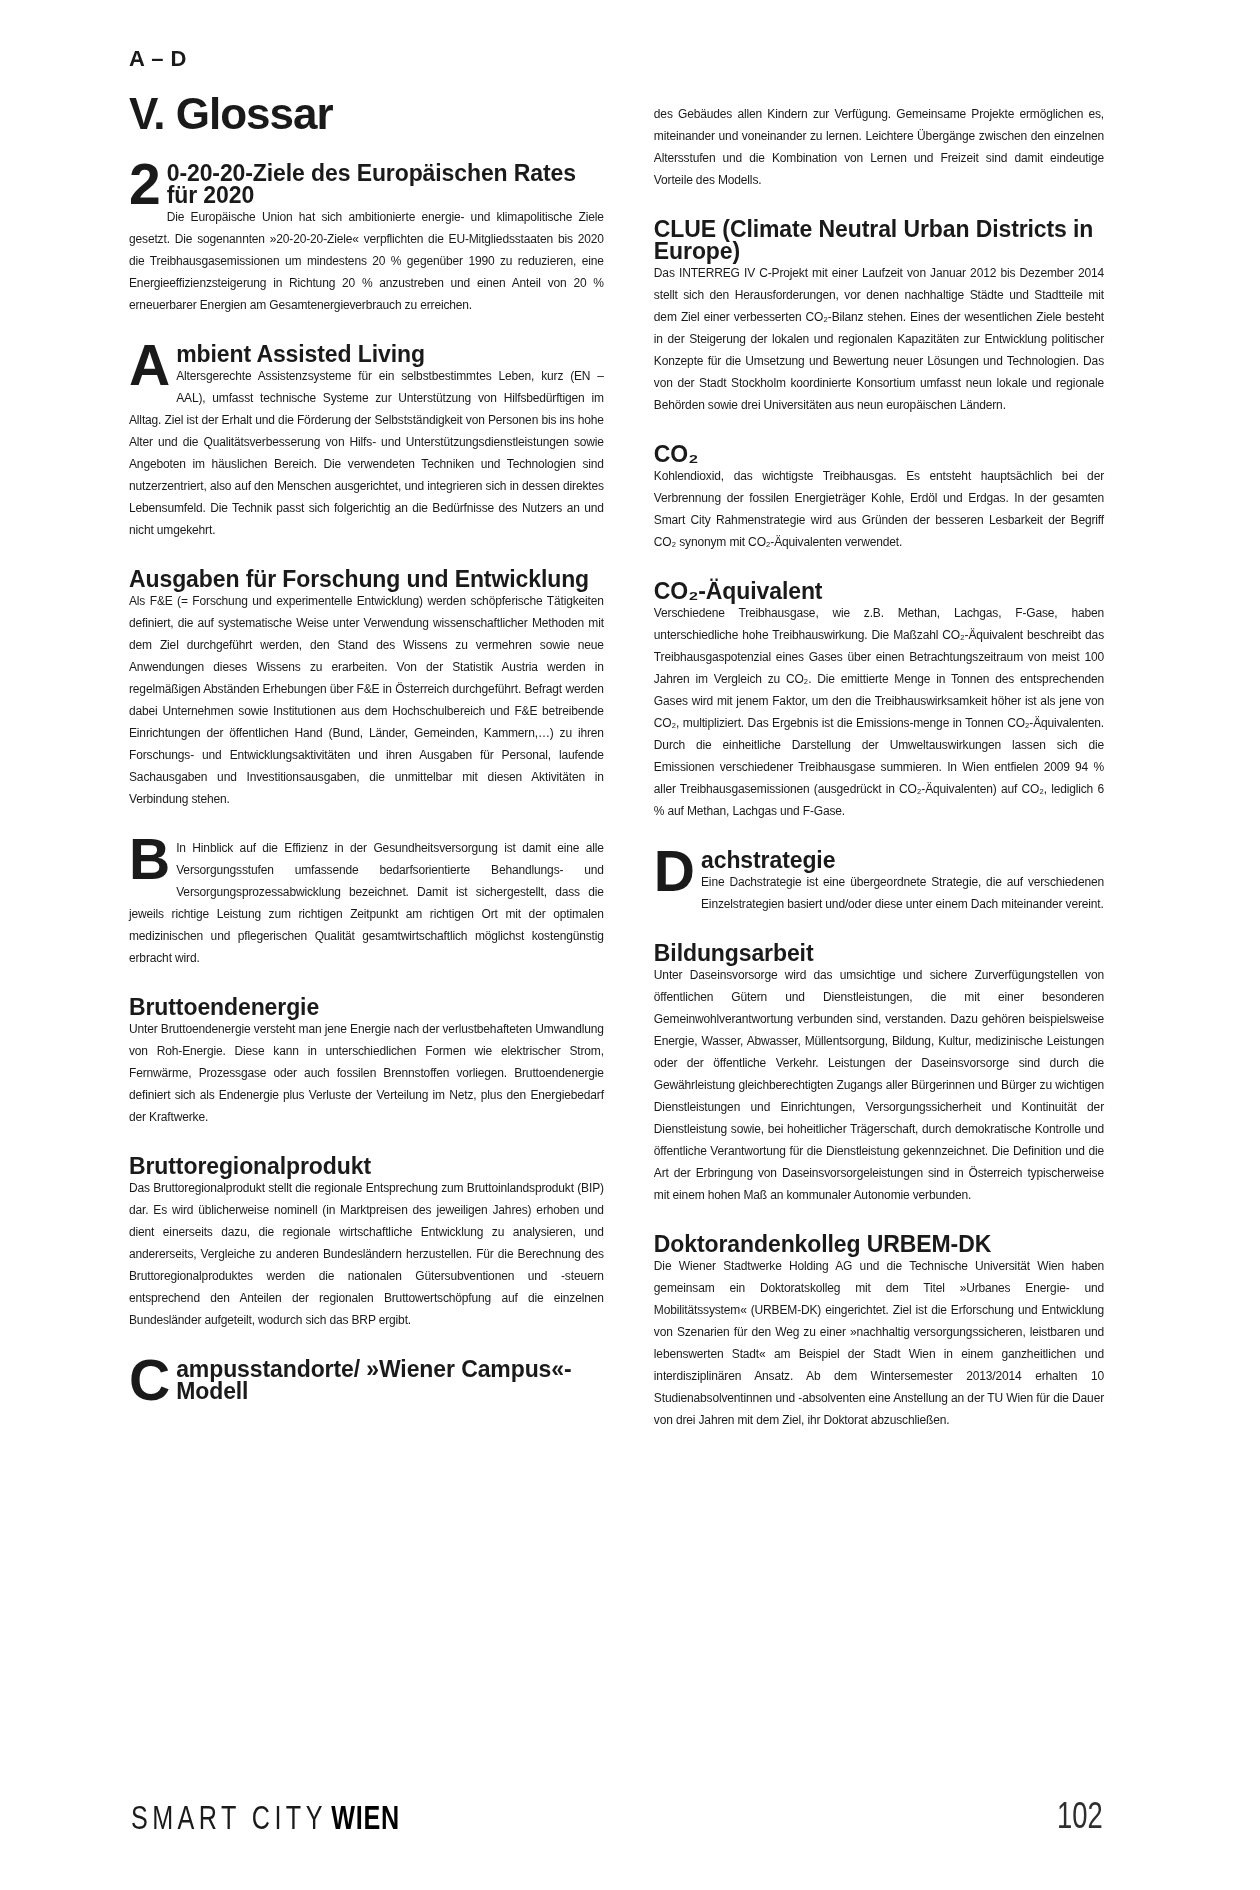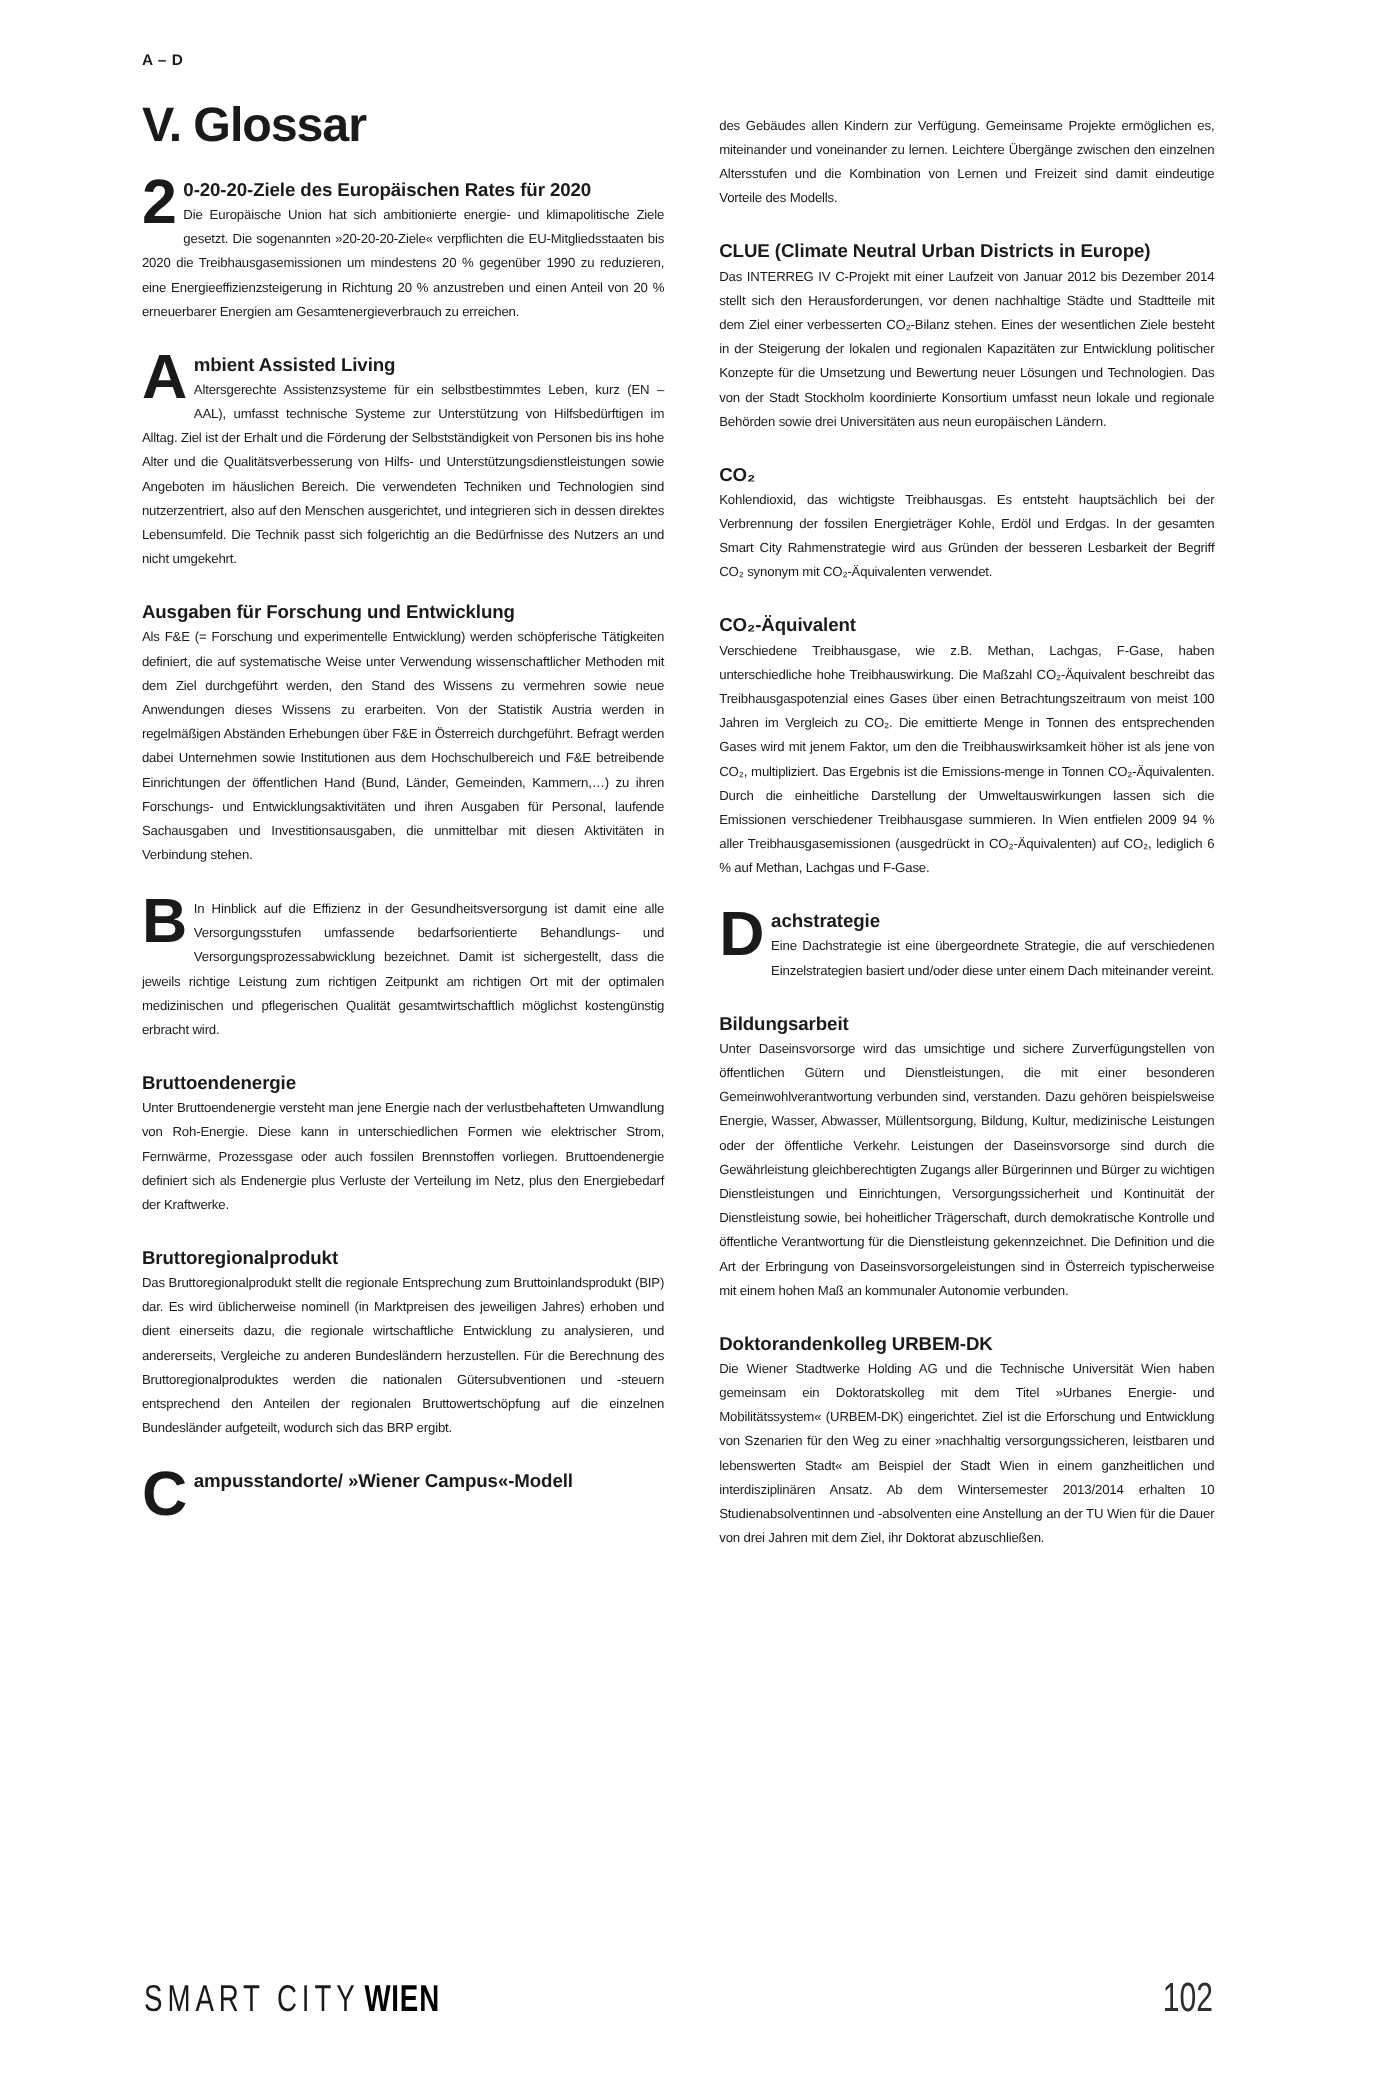--- a/index.html
+++ b/index.html
@@ -10,21 +10,21 @@
     color: #1a1a1a;
     position: relative;
     overflow: hidden;
   }
   .page {
     position: absolute; inset: 0;
     background: #ffffff;
   }
   .header-label {
     position: absolute; left: 129px; top: 46px;
-    font-size: 14px; font-weight: bold; letter-spacing: 0.5px;
+    font-size: 22px; font-weight: bold; letter-spacing: 0.5px;
   }
   .columns {
     position: absolute; left: 129px; top: 90px;
     width: 975px;
     display: flex; gap: 50px;
     align-items: flex-start;
   }
   .column-left  { width: 481px; }
   .column-right { width: 456px; padding-top: 13px; }
   .page-title {
@@ -36,21 +36,21 @@
   .entries .entry + .entry { margin-top: 27px; }
   .dropcap {
     float: left;
     font-weight: bold;
     font-size: 57px;
     line-height: 45px;
     letter-spacing: -2px;
     padding-right: 8px;
   }
   .term {
-    font-size: 17px; font-weight: bold;
+    font-size: 23px; font-weight: bold;
     line-height: 22px;
     letter-spacing: -0.1px;
   }
   .body {
     font-size: 12px;
     line-height: 22px;
     letter-spacing: -0.15px;
     text-align: justify;
     hyphens: auto;
     -webkit-hyphens: auto;

